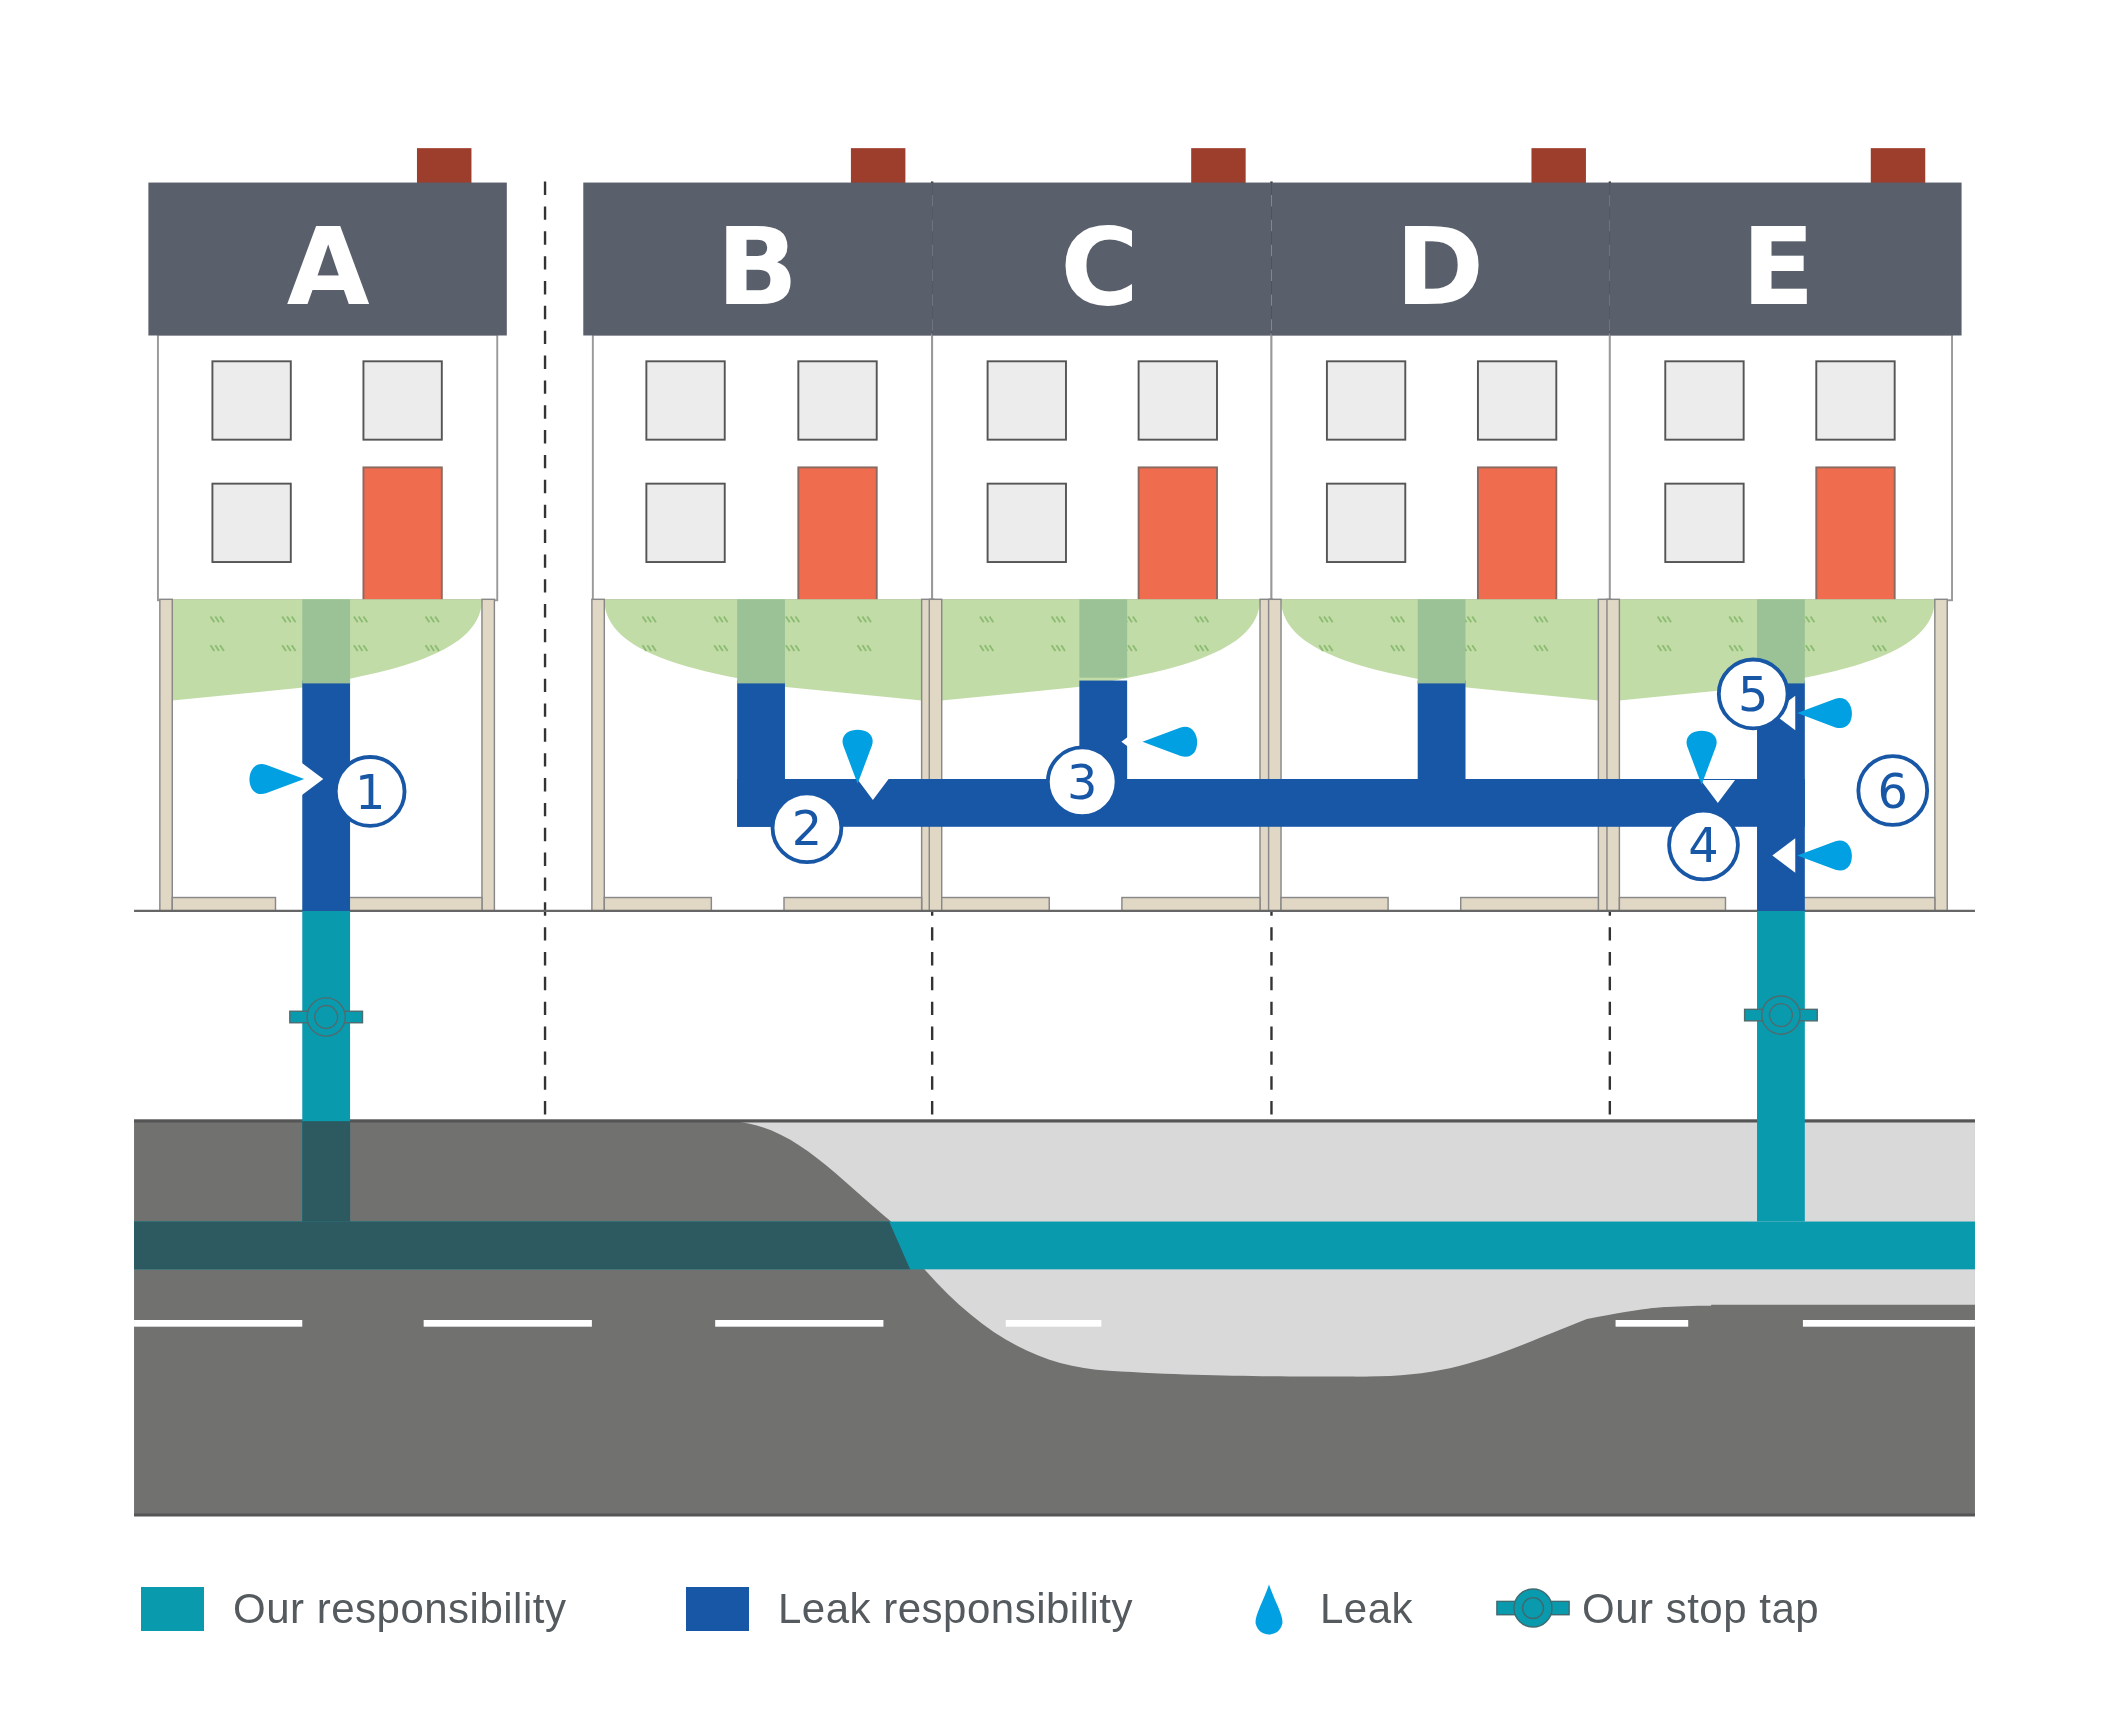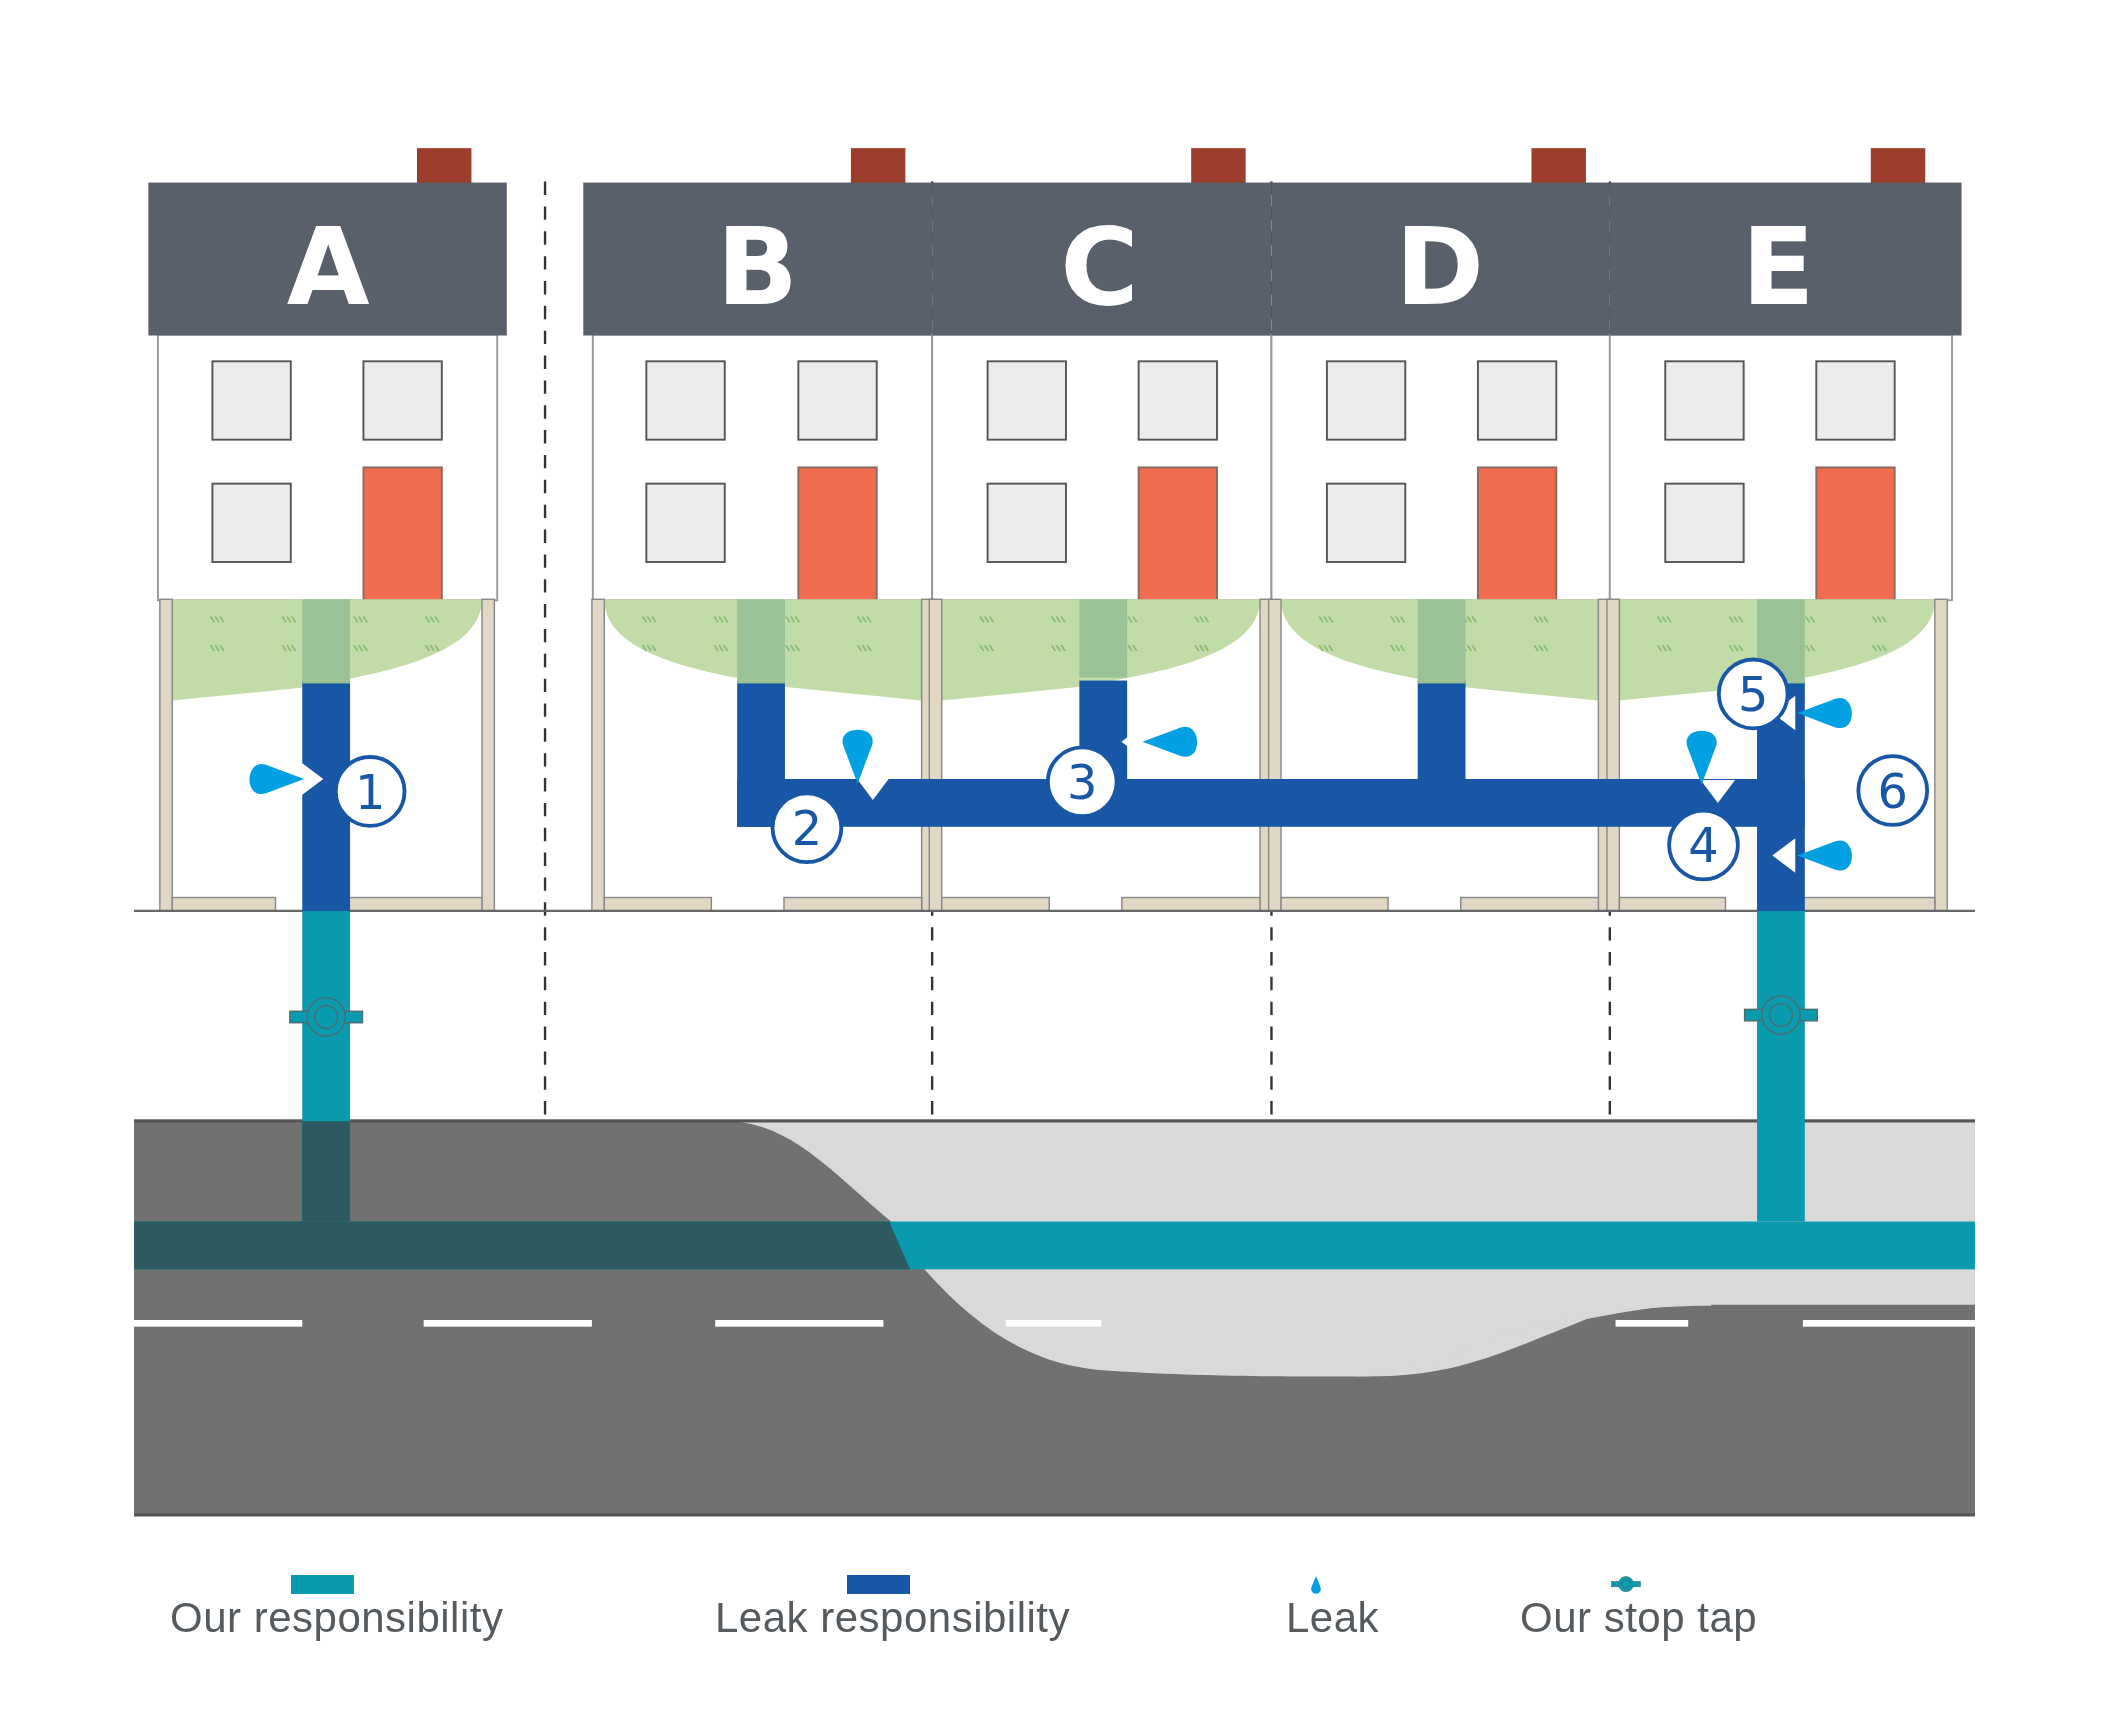--- a/index.html
+++ b/index.html
@@ -1,21 +1,21 @@
 <!DOCTYPE html>
 <html><head>
 <meta charset="utf-8">
 <style>
   html, body { margin: 0; padding: 0; background: #ffffff; }
   body { width: 2109px; height: 1731px; position: relative; overflow: hidden; font-family: "Liberation Sans", sans-serif; }
   #scene { position: absolute; left: 0; top: 0; }
   .house-letter { font-family: "DejaVu Sans", sans-serif; font-weight: bold; font-size: 112px; fill: #ffffff; }
   .marker-num { font-family: "DejaVu Sans", sans-serif; font-size: 50px; fill: #1856a6; }
   .legend { position: absolute; top: 1575px; left: 0; width: 2109px; height: 67px; }
-  .legend-item { position: absolute; top: 0; height: 67px; display: flex; align-items: center; flex-direction: column; }
+  .legend-item { position: absolute; top: 0; height: 67px; display: flex; align-items: center; }
   .legend-label { font-family: "Liberation Sans", sans-serif; font-size: 42px; color: #555a5e; margin-left: 29px; letter-spacing: 0.5px; }
   .swatch { width: 63px; height: 44px; }
 </style>
 </head>
 <body>
 
 <svg id="scene" width="2109" height="1731" viewBox="0 0 2206 1811" xmlns="http://www.w3.org/2000/svg">
 
   <g>
     <rect x="140" y="1171" width="1926" height="414" fill="#717170"></rect>
@@ -280,16 +280,16 @@
       <path d="M18 2 C 24 20, 34 36, 32 44 C 30 52, 24 55, 18 55 C 12 55, 6 52, 4 44 C 2 36, 12 20, 18 2 Z" fill="#00a0e2"></path>
     </svg>
     <span class="legend-label" style="margin-left:34px;">Leak</span>
   </div>
   <div class="legend-item" style="left:1495px;">
     <svg width="76" height="48" viewBox="0 0 80 50">
       <rect x="2" y="17" width="76" height="14" fill="#0a9aae" stroke="#3e6a70" stroke-width="1.5"></rect>
       <circle cx="40" cy="24" r="20" fill="#0a9aae" stroke="#3e6a70" stroke-width="1.5"></circle>
       <circle cx="40" cy="24" r="11" fill="#0a9aae" stroke="#3e6a70" stroke-width="1.5"></circle>
     </svg>
-    <span class="legend-label" style="margin-left:25px;">Our stop tap</span>
+    <span class="legend-label" style="margin-left:11px;">Our stop tap</span>
   </div>
 </div>
 
 
 </body></html>

